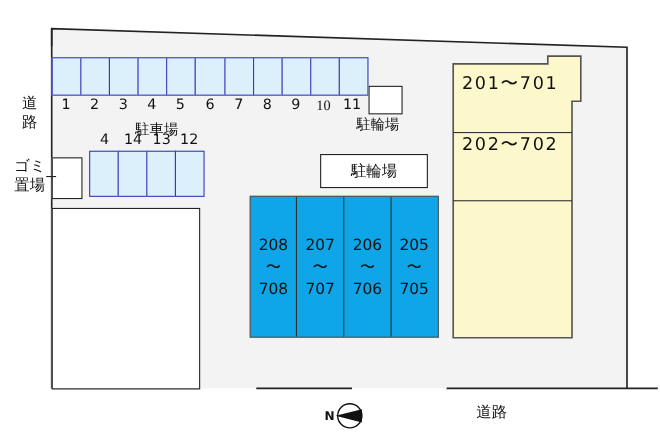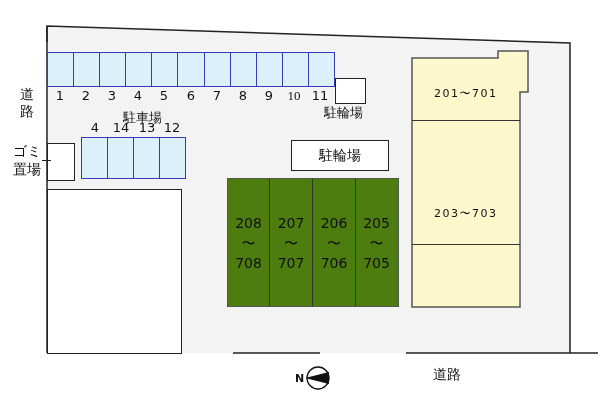--- a/index.html
+++ b/index.html
@@ -3,23 +3,23 @@
 <meta charset="utf-8">
 <style>
   html, body { margin:0; padding:0; background:#ffffff; }
   body { width:600px; height:400px; position:relative; overflow:hidden;
          font-family:"DejaVu Sans","Liberation Sans",sans-serif; color:#111; }
   .abs { position:absolute; box-sizing:border-box; }
   svg.lot { position:absolute; left:0; top:0; }
   .stall { position:absolute; box-sizing:border-box; background:#dcf0fc; border:1px solid #3a3ab8; }
   .num { position:absolute; font-size:13px; text-align:center; width:26px; }
   .jp { position:absolute; font-size:13px; white-space:nowrap; }
-  .bldg { position:absolute; box-sizing:border-box; background:#4d7c0f; }
+  .bldg { position:absolute; box-sizing:border-box; background:#0ea5e9; }
   .unit-col { position:absolute; box-sizing:border-box; border-right:1px solid #333; top:0; bottom:0; display:flex; flex-direction:column; align-items:center; justify-content:center; font-size:14px; line-height:20px; }
-  .unit-row { position:absolute; left:0; right:0; box-sizing:border-box; border-bottom:1px solid #333; display:flex; align-items:center; padding-left:22px; font-size:11px; letter-spacing:1.5px; }
+  .unit-row { position:absolute; left:0; right:0; box-sizing:border-box; border-bottom:1px solid #333; display:flex; padding-left:8px; font-size:16px; letter-spacing:1.5px; }
   .whitebox { position:absolute; box-sizing:border-box; background:#fff; border:1.5px solid #222; }
 </style>
 </head>
 <body>
 
 <svg class="lot" width="600" height="400">
   <polygon points="47,26 570,43 570,353 47,353" fill="#f3f3f3" stroke="none"></polygon>
   <polyline points="47,42 47,26 570,43 570,353" fill="none" stroke="#222" stroke-width="1.5"></polyline>
   <line x1="47" y1="26" x2="47" y2="353" stroke="#222" stroke-width="1.5"></line>
 
@@ -112,22 +112,22 @@
   </div>
 </div>
 
 <svg class="lot" width="600" height="400">
   <polygon points="412,58 498,58 498,51 528,51 528,92 520,92 520,307 412,307" fill="#fdf8cc" stroke="#555" stroke-width="1.5"></polygon>
 </svg>
 <div class="abs" style="left:412px;top:58px;width:108px;height:249px;">
   <div class="unit-row" style="top:0;height:63px;">
     <span style="margin-top:8px;">201〜701</span>
   </div>
-  <div class="unit-row" style="top:125px;height:62px;">
-    <span>203〜703</span>
+  <div class="unit-row" style="top:63px;height:62px;">
+    <span>202〜702</span>
   </div>
 </div>
 
 <div class="abs" style="left:292px;top:364px;width:50px;height:30px;">
   <span style="position:absolute;left:3px;top:8px;font-size:11px;font-weight:bold;">N</span>
   <svg width="50" height="30" style="position:absolute;left:0;top:0;">
     <circle cx="26" cy="14" r="11" fill="#fff" stroke="#111" stroke-width="1.3"></circle>
     <polygon points="13,14 37,8 37,20" fill="#111"></polygon>
   </svg>
 </div>

